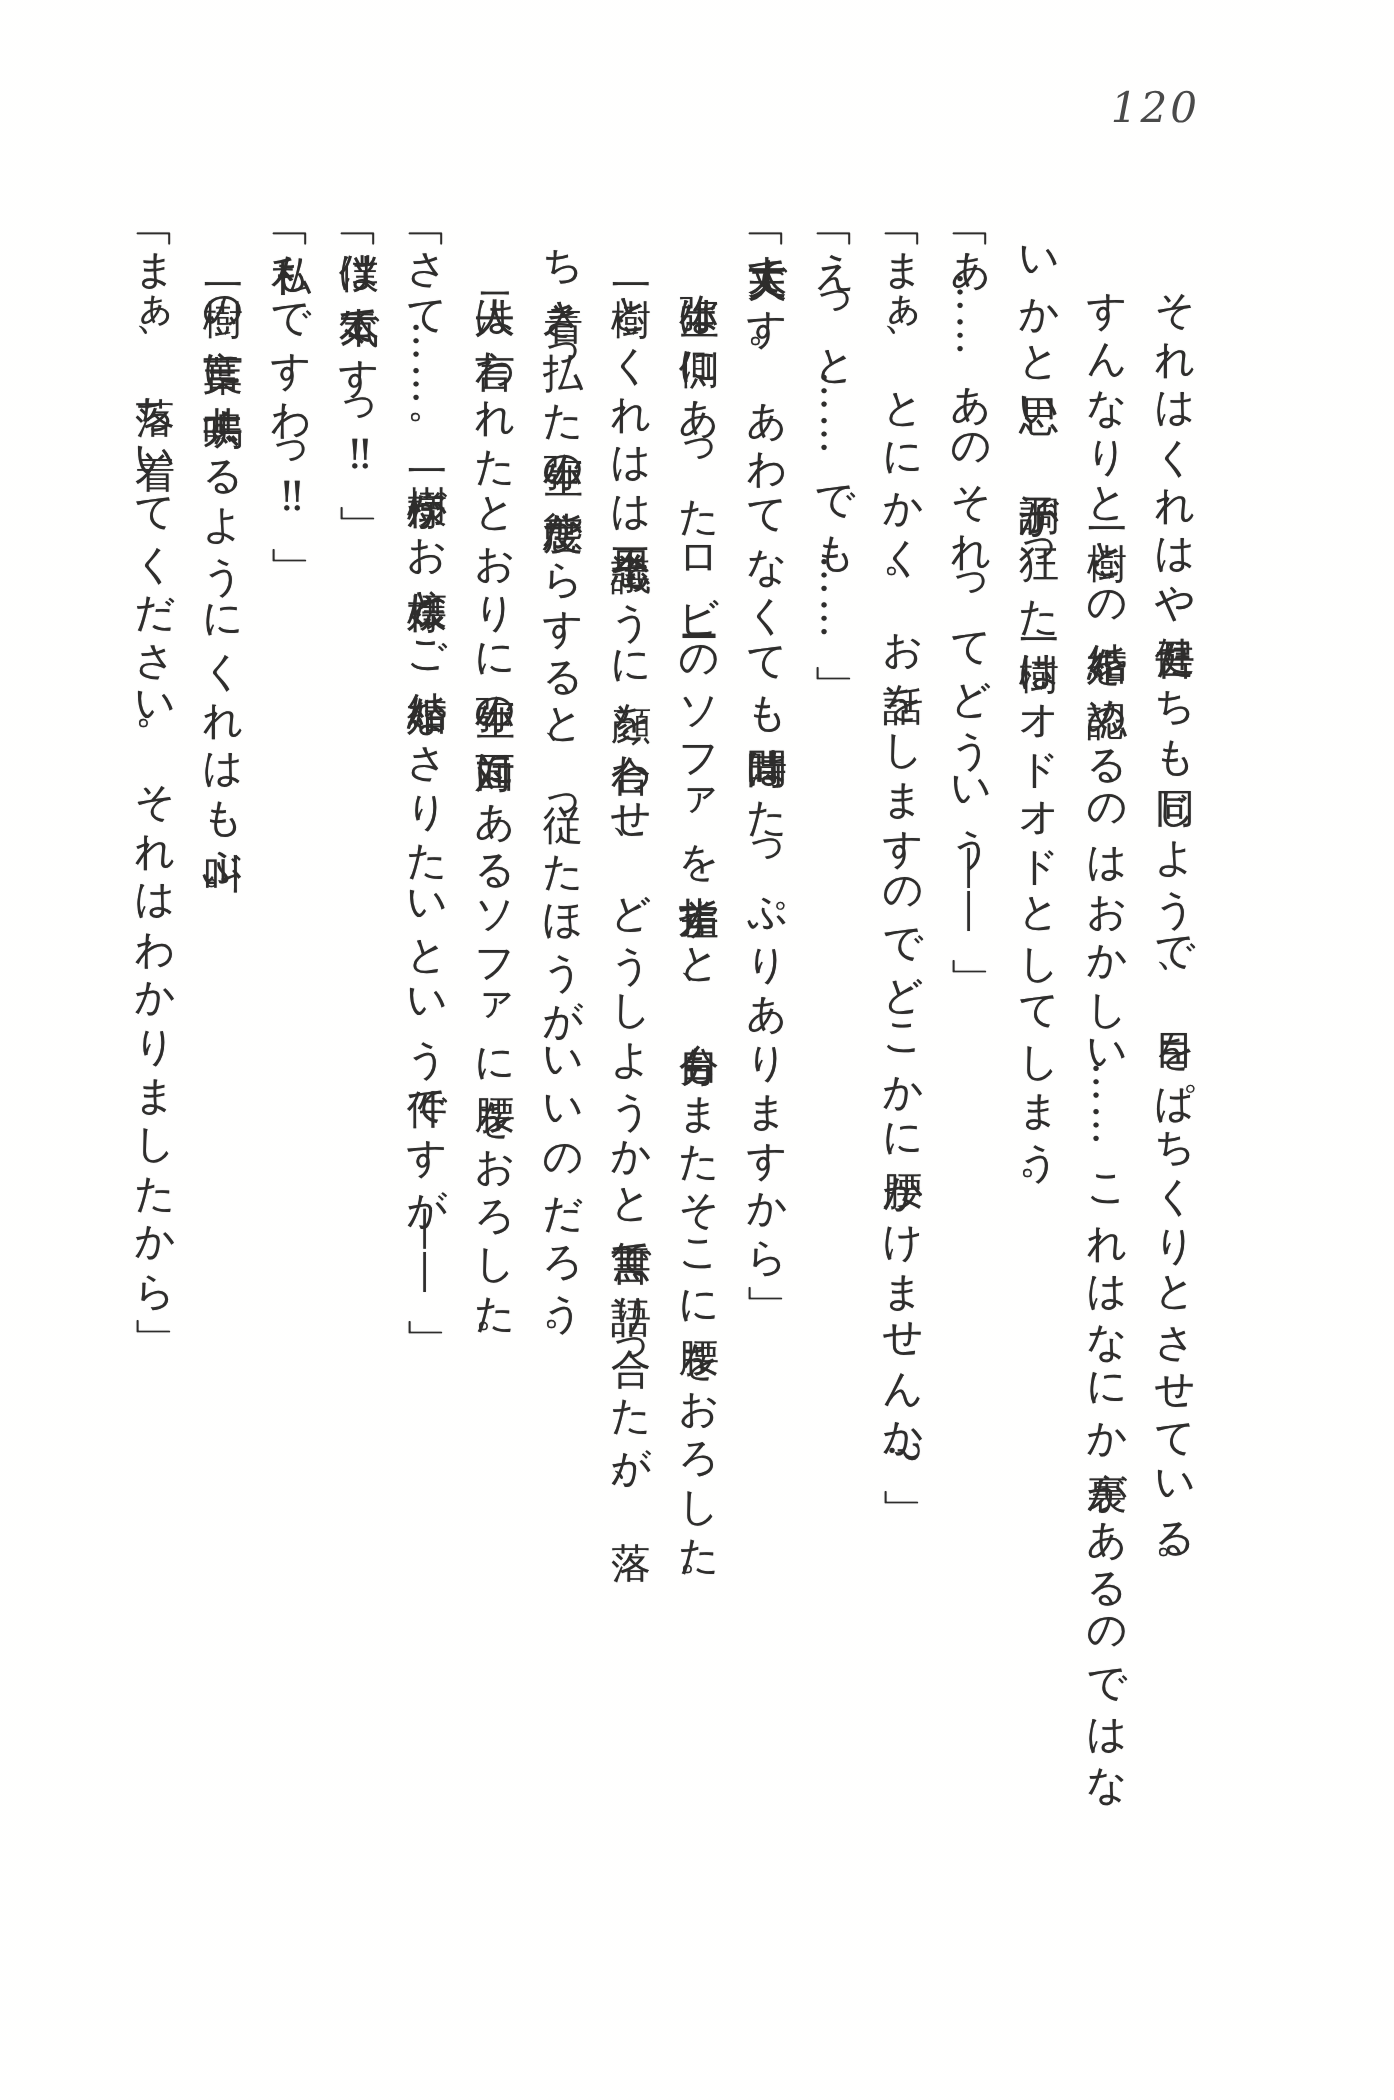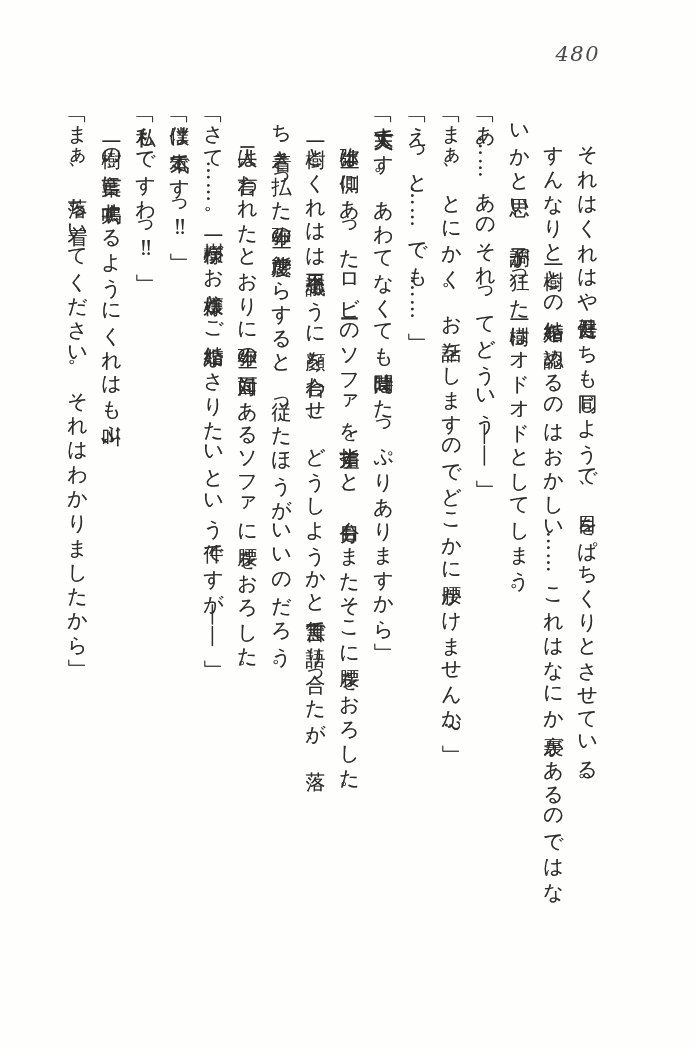--- a/index.html
+++ b/index.html
@@ -42,21 +42,21 @@
     margin: 0;
   }
   .text-line.indent {
     text-indent: 21.5px;
   }
 </style>
 </head>
 <body>
 
 <div class="page">
-  <div class="page-number">480</div>
+  <div class="page-number">120</div>
   <div class="text-block" style="color: rgb(46, 45, 44);">
       <div class="text-line indent">それはくれはや健吾たちも同じようで、目をぱちくりとさせている。</div>
       <div class="text-line indent">すんなりと一樹との結婚を認めるのはおかしい……これはなにか裏があるのではな</div>
       <div class="text-line">いかと思い、調子が狂った一樹はオドオドとしてしまう。</div>
       <div class="text-line">「あ……あのそれってどういう――」</div>
       <div class="text-line">「まぁ、とにかく。お話をしますのでどこかに腰かけませんか?」</div>
       <div class="text-line">「えっと……でも……」</div>
       <div class="text-line">「大丈夫です。あわてなくても時間はたっぷりありますから」</div>
       <div class="text-line indent">弥生は側にあったロビーのソファを指差すと、自分もまたそこに腰をおろした。</div>
       <div class="text-line indent">一樹とくれはは不思議そうに顔を合わせ、どうしようかと無言で語り合ったが、落</div>

